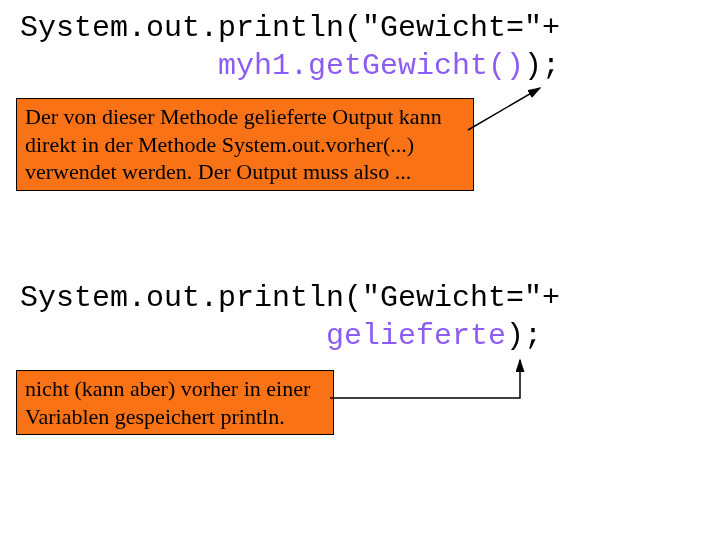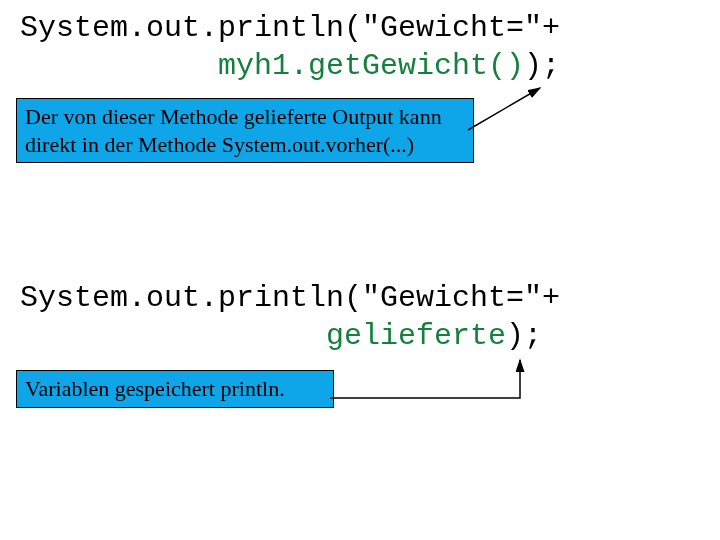--- a/index.html
+++ b/index.html
@@ -10,57 +10,59 @@
     position:relative;
   }
   .code{
     font-family:"Courier New",Courier,monospace;
     font-size:30px;
     line-height:1.25;
     color:#000;
     white-space:pre;
     position:absolute;
   }
-  .code .r{color:#15803d}
+  .code .r{color:#8b5cf6}
   .note{
     position:absolute;
-    background:#0ea5e9;
+    background:#f97316;
     border:1px solid #000;
     font-family:"Times New Roman",Times,serif;
     font-size:22px;
     line-height:1.25;
     color:#000;
     padding:4px 8px;
   }
   svg.arrow{position:absolute;overflow:visible}
 </style>
 </head>
 <body>
 
 <div class="code" style="left:20px;top:10px"><span>System.out.println("Gewicht="+</span>
 <span>           </span><span class="r">myh1.getGewicht()</span><span>);</span></div>
 
 <div class="note" style="left:16px;top:98px;width:440px">
   <div>Der von dieser Methode gelieferte Output kann</div>
   <div>direkt in der Methode System.out.vorher(...)</div>
+  <div>verwendet werden. Der Output muss also ...</div>
 </div>
 
 <svg class="arrow" style="left:0;top:0" width="720" height="540">
   <defs>
     <marker id="ah1" markerWidth="10" markerHeight="10" refX="8" refY="3" orient="auto">
       <path d="M0,0 L9,3 L0,6 Z" fill="#000"></path>
     </marker>
   </defs>
   <path d="M468,130 L540,88" stroke="#000" stroke-width="1.5" fill="none" marker-end="url(#ah1)"></path>
 </svg>
 
 <div class="code" style="left:20px;top:280px"><span>System.out.println("Gewicht="+</span>
 <span>                 </span><span class="r">gelieferte</span><span>);</span></div>
 
 <div class="note" style="left:16px;top:370px;width:300px">
+  <div>nicht (kann aber) vorher in einer</div>
   <div>Variablen gespeichert println.</div>
 </div>
 
 <svg class="arrow" style="left:0;top:0" width="720" height="540">
   <defs>
     <marker id="ah2" markerWidth="10" markerHeight="10" refX="8" refY="3" orient="auto">
       <path d="M0,0 L9,3 L0,6 Z" fill="#000"></path>
     </marker>
   </defs>
   <path d="M330,398 L520,398 L520,360" stroke="#000" stroke-width="1.5" fill="none" marker-end="url(#ah2)"></path>

